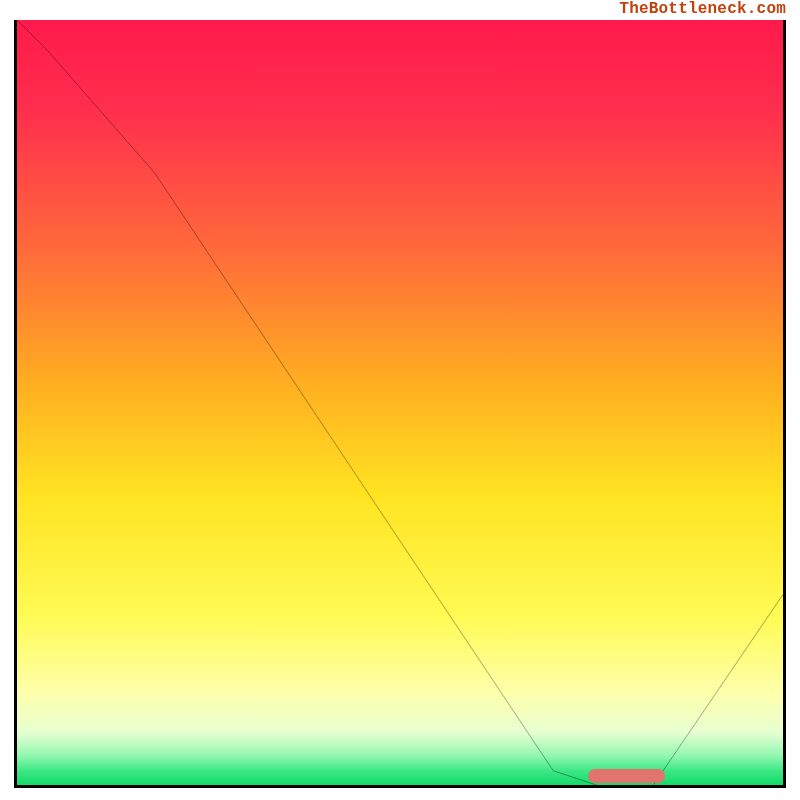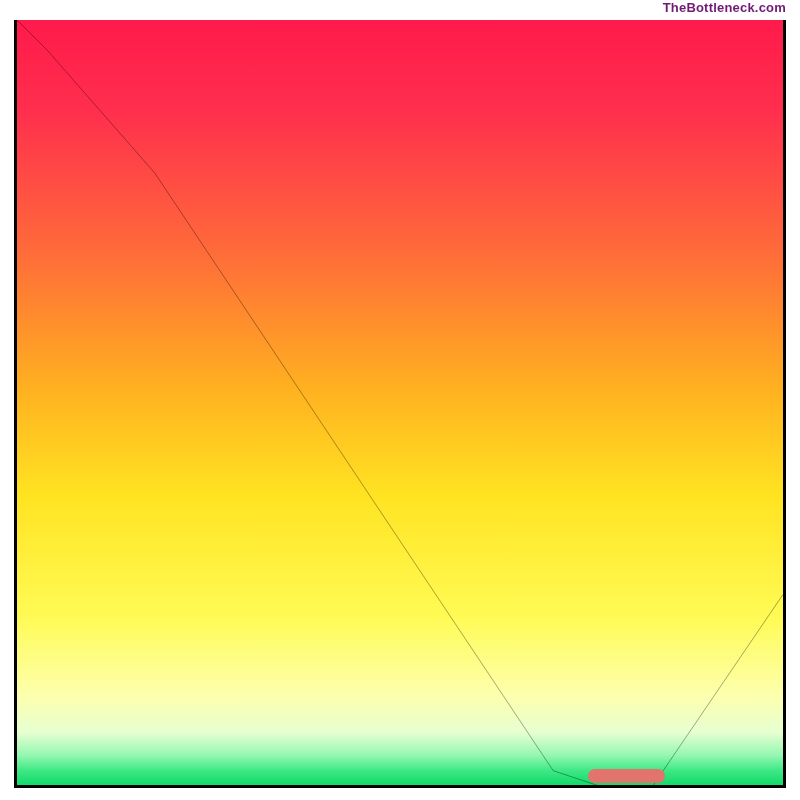--- a/index.html
+++ b/index.html
@@ -32,24 +32,24 @@
   .optimum-marker {
     position: absolute;
     height: 14px;
     border-radius: 7px;
     background: #e1756d;
   }
   .watermark {
     position: absolute;
     top: 0;
     right: 14px;
-    font-family: Liberation Sans, sans-serif;
-    font-size: 13px;
+    font-family: Liberation Mono, monospace;
+    font-size: 16px;
     font-weight: 600;
-    color: #701a75;
+    color: #c2410c;
     letter-spacing: 0.2px;
   }
 </style>
 </head>
 <body>
 
 <div class="stage">
   <div class="watermark">TheBottleneck.com</div>
 
   <div class="plot-box">

